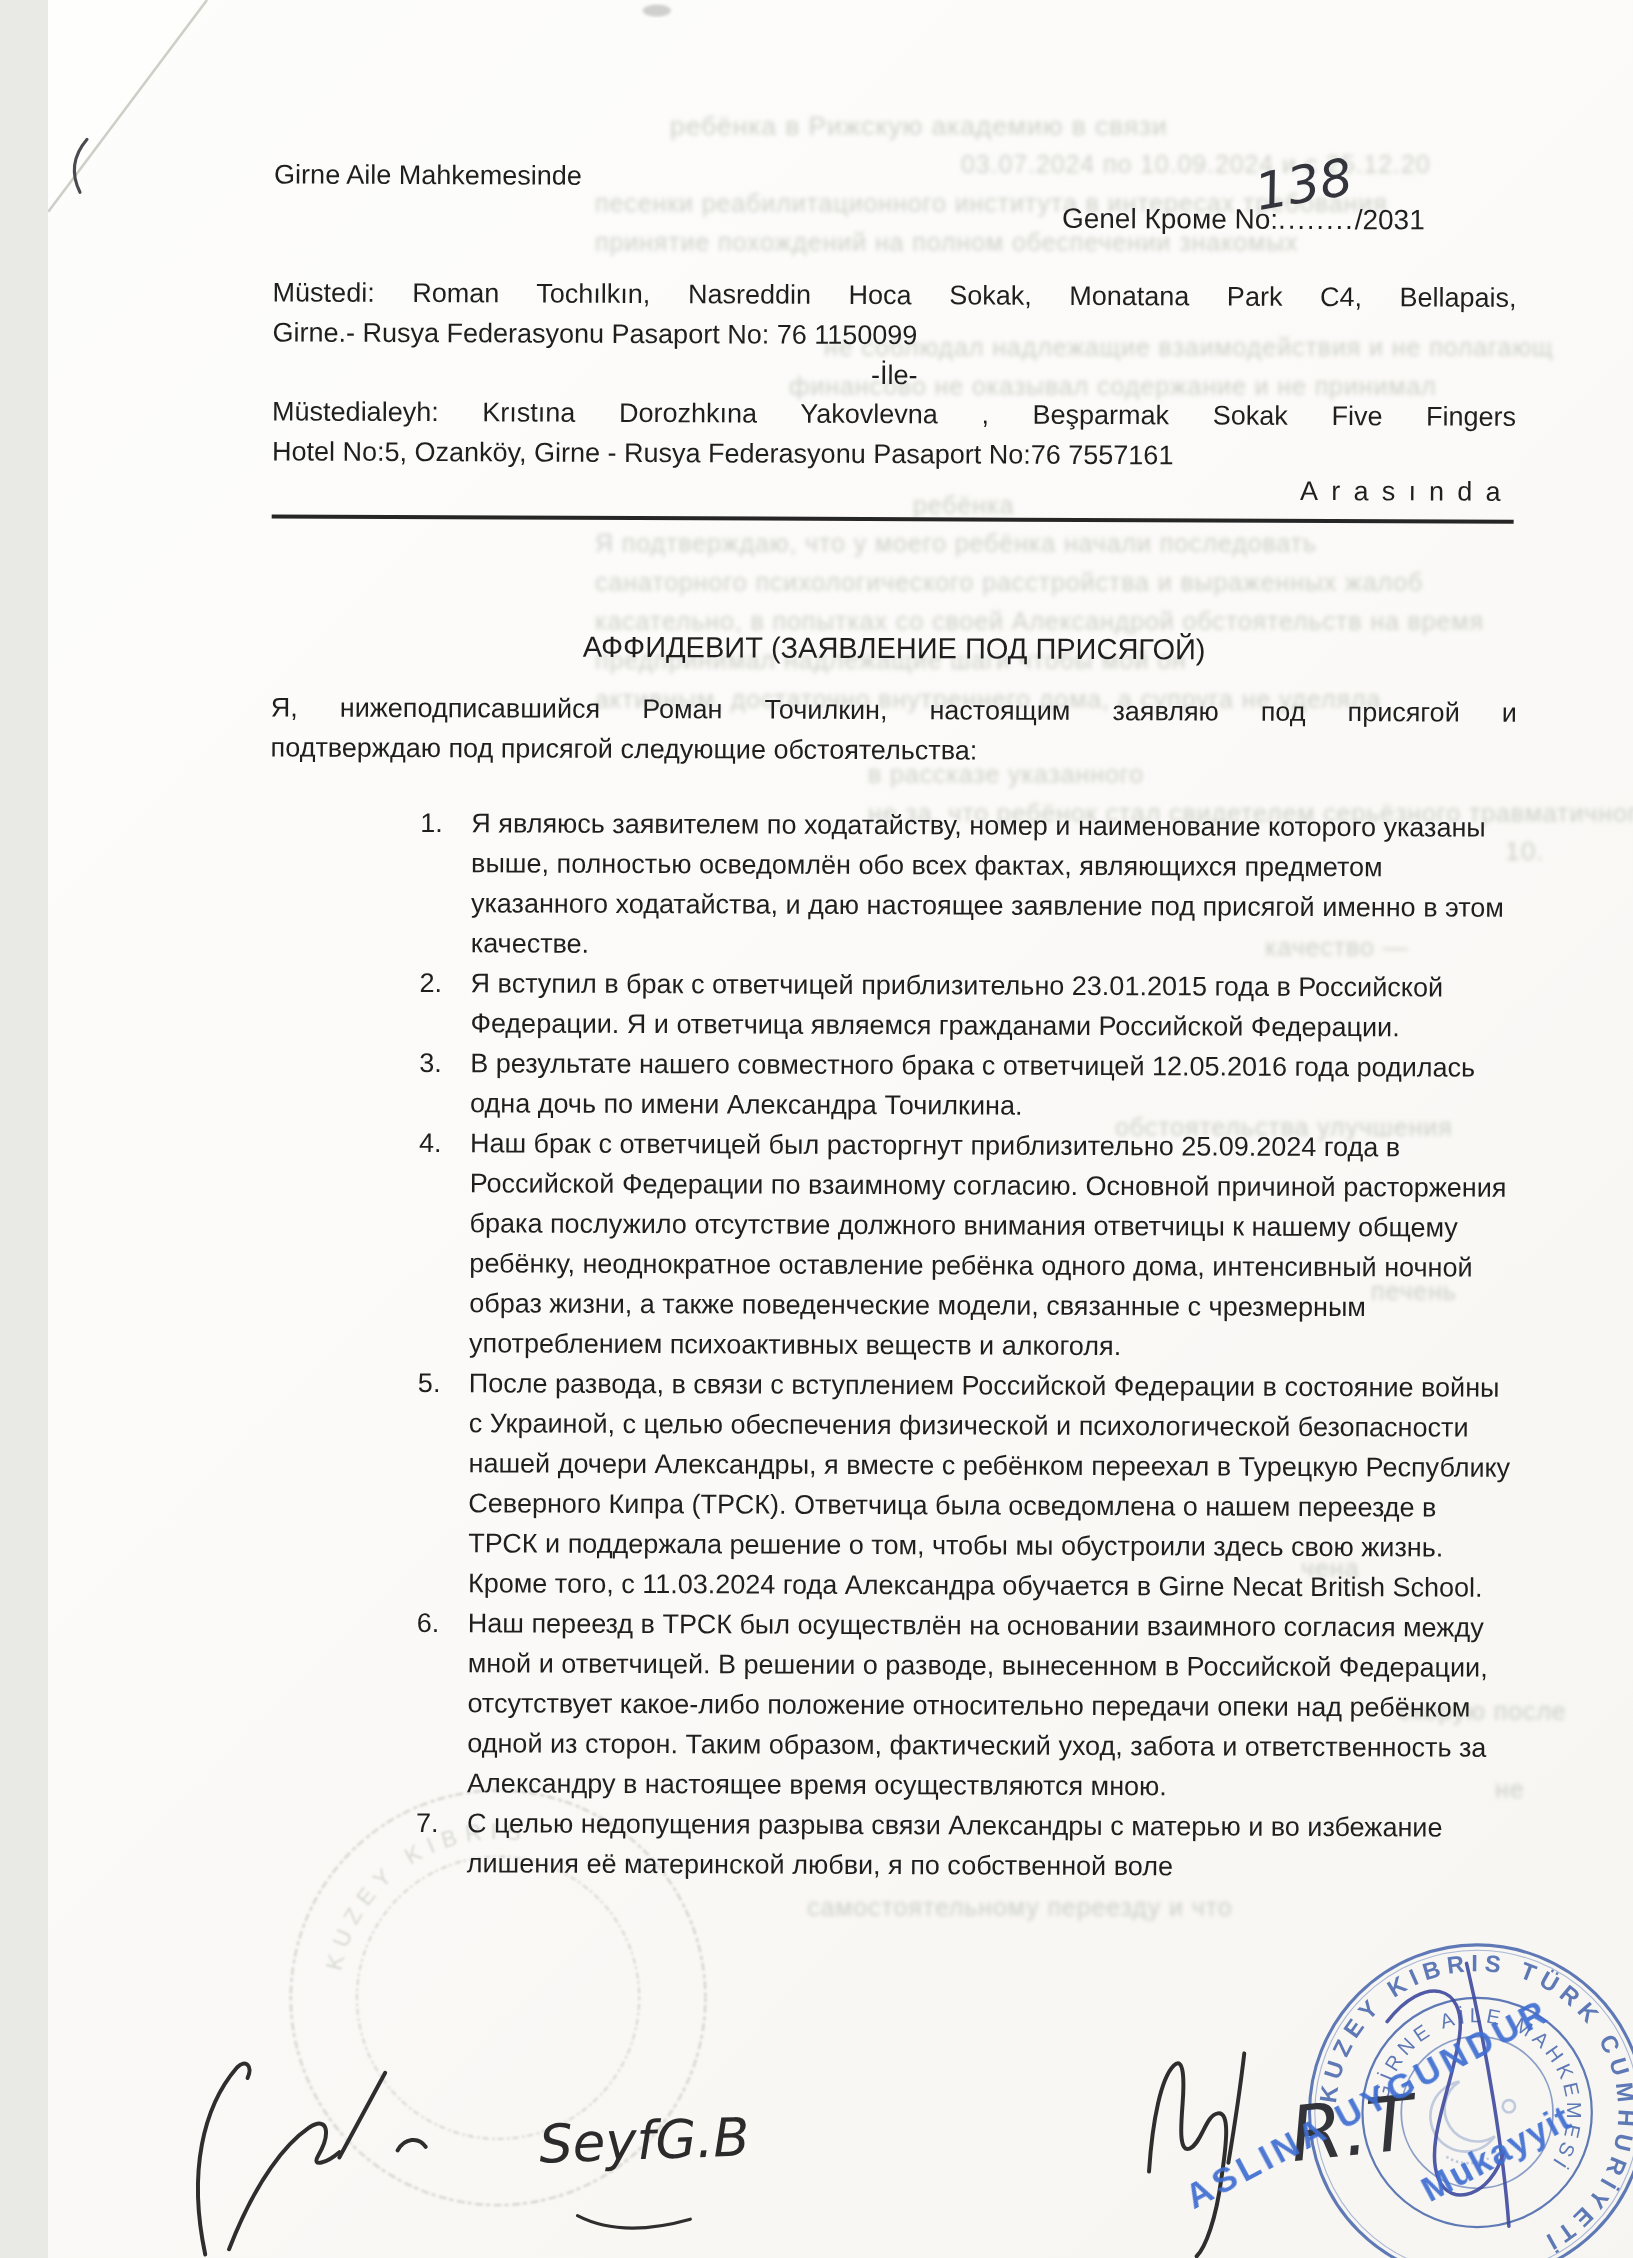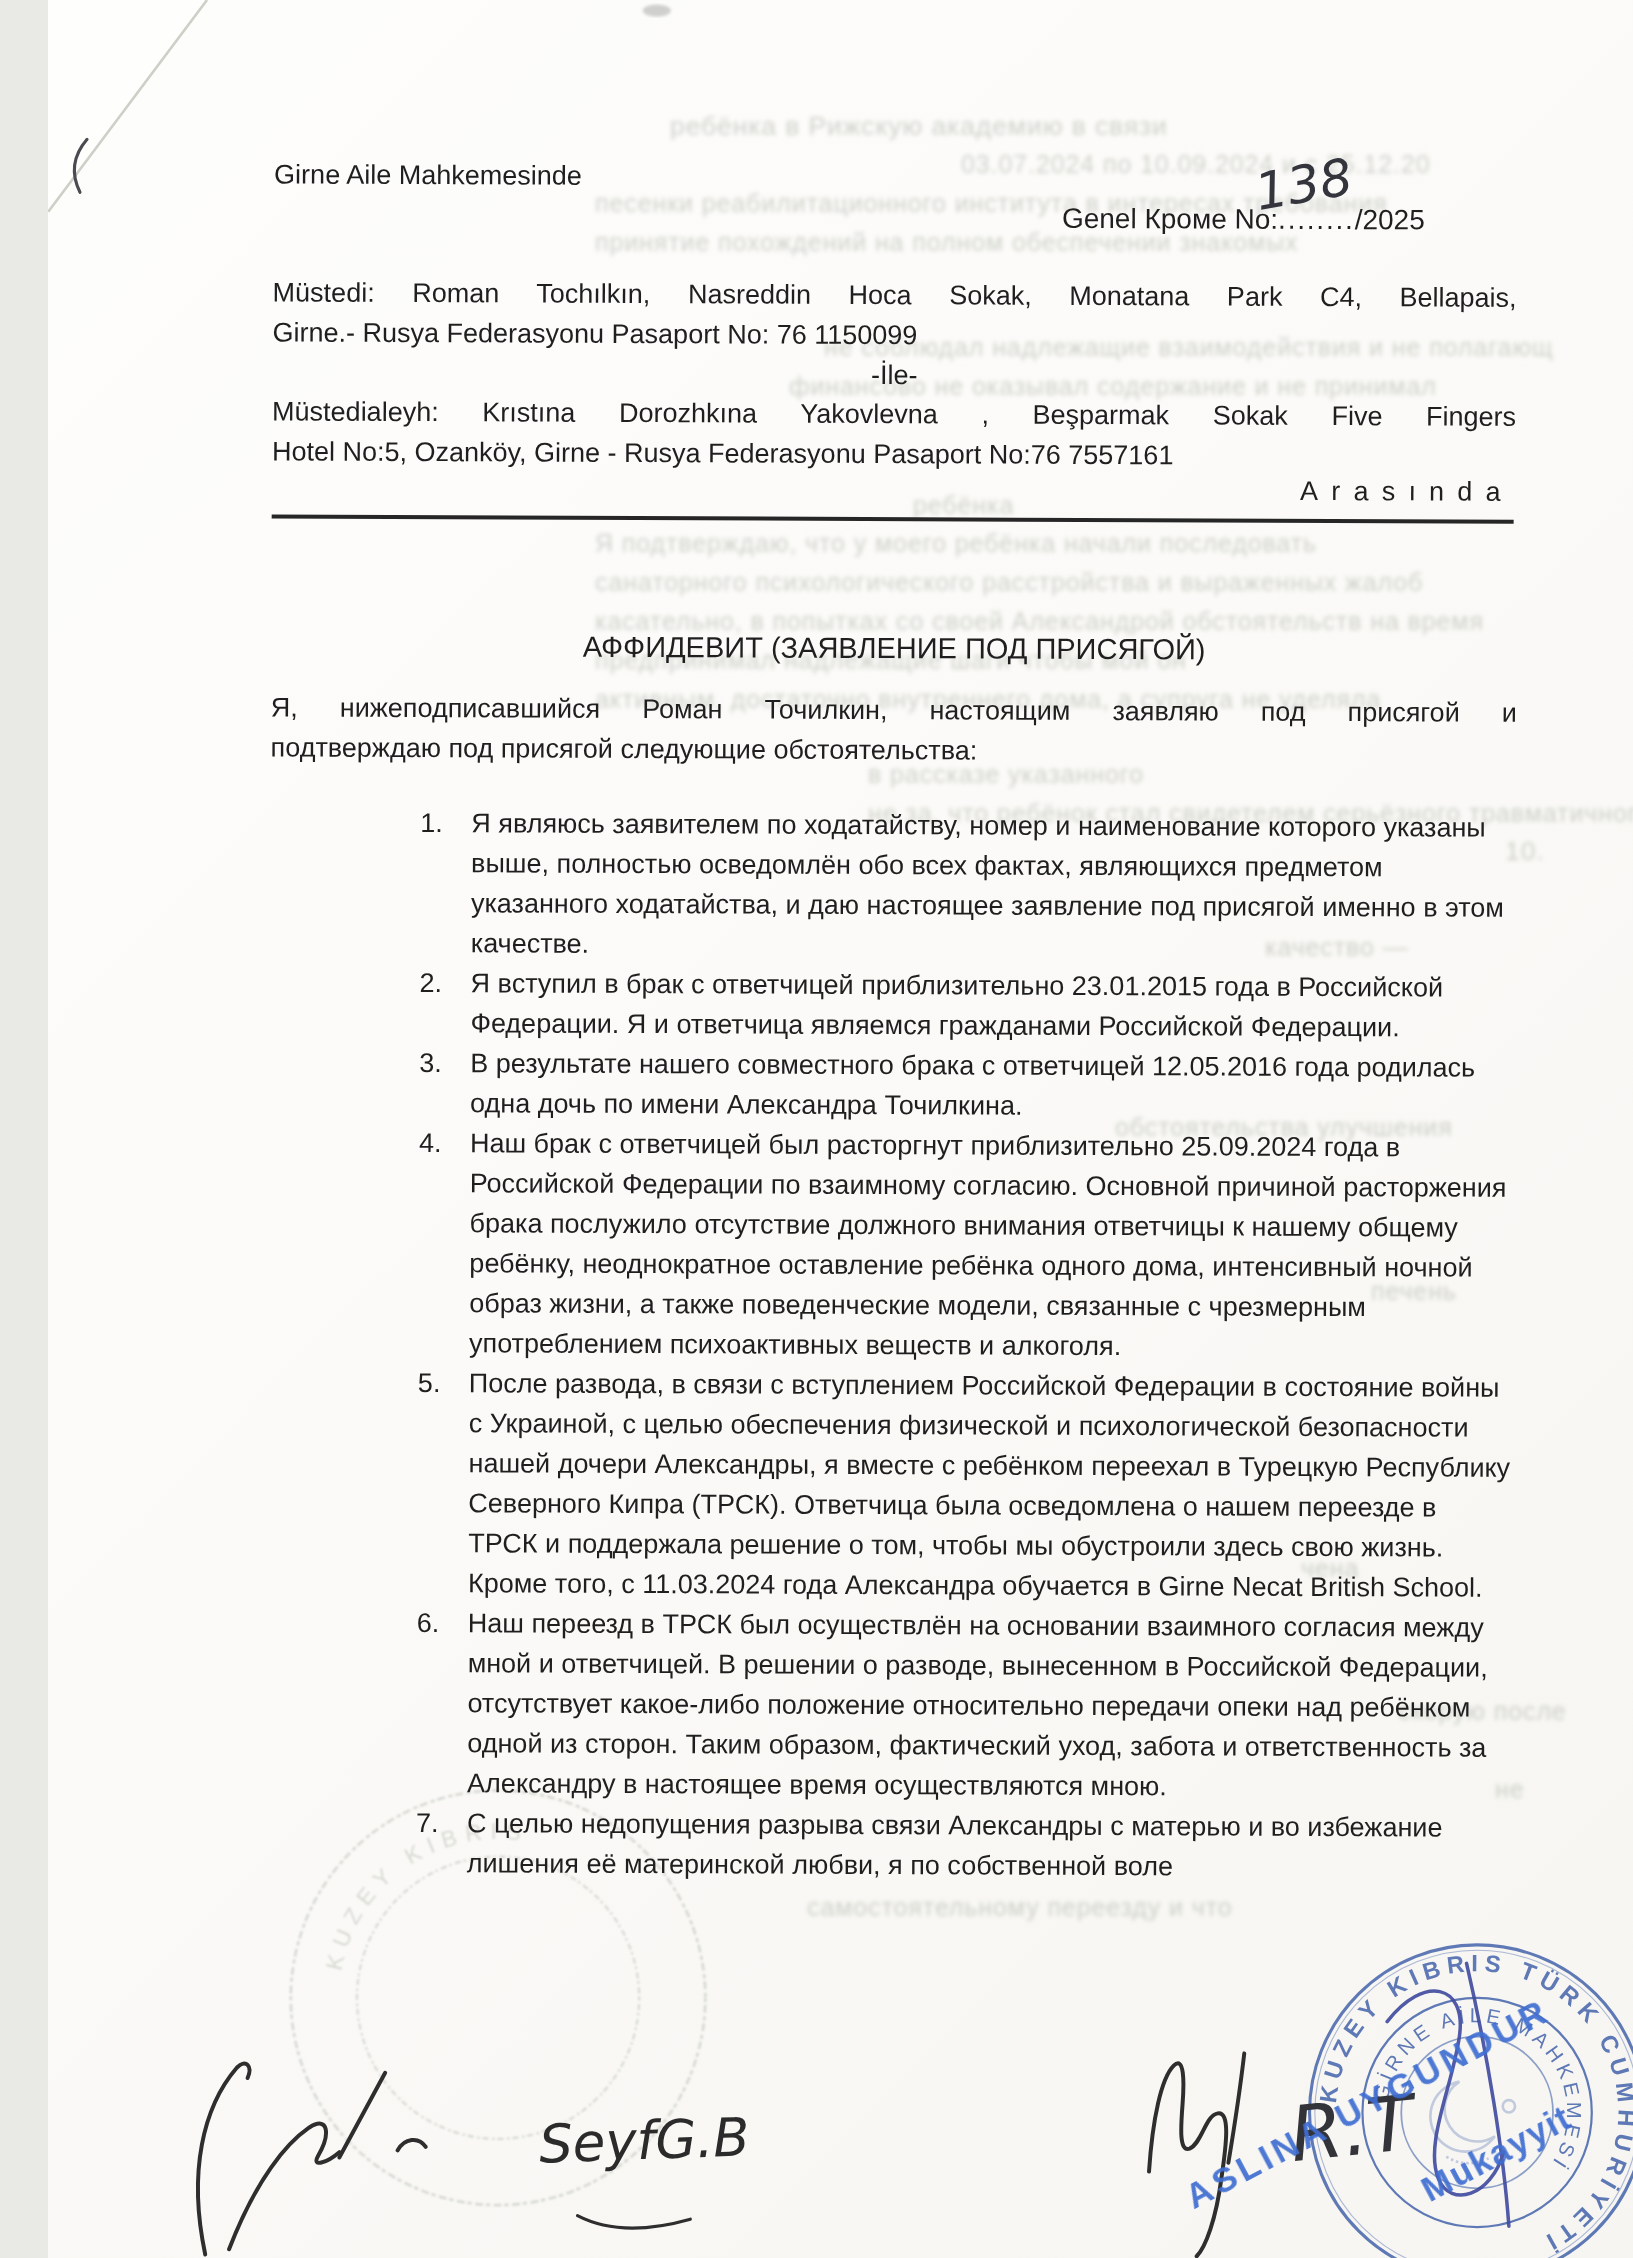--- a/index.html
+++ b/index.html
@@ -79,21 +79,21 @@
         <filter id="soft1">
           <feGaussianBlur stdDeviation="1.1"></feGaussianBlur>
         </filter>
       </defs>
   </svg>
 
   <div class="layer z3 content">
     <div class="typed court-header">Girne Aile Mahkemesinde</div>
 
     <div class="typed caseline">
-      <span>Genel Кроме No:</span><span class="dots">........</span><span>/2025</span>
+      <span>Genel Кроме No:</span><span class="dots">........</span><span>/2031</span>
     </div>
 
     <div class="typed applicant">
       <div class="stretch">Müstedi: Roman Tochılkın, Nasreddin Hoca Sokak, Monatana Park C4, Bellapais,</div>
       <div>Girne.-  Rusya Federasyonu Pasaport No: 76 1150099</div>
     </div>
 
     <div class="typed ile">-İle-</div>
 
     <div class="typed respondent">

